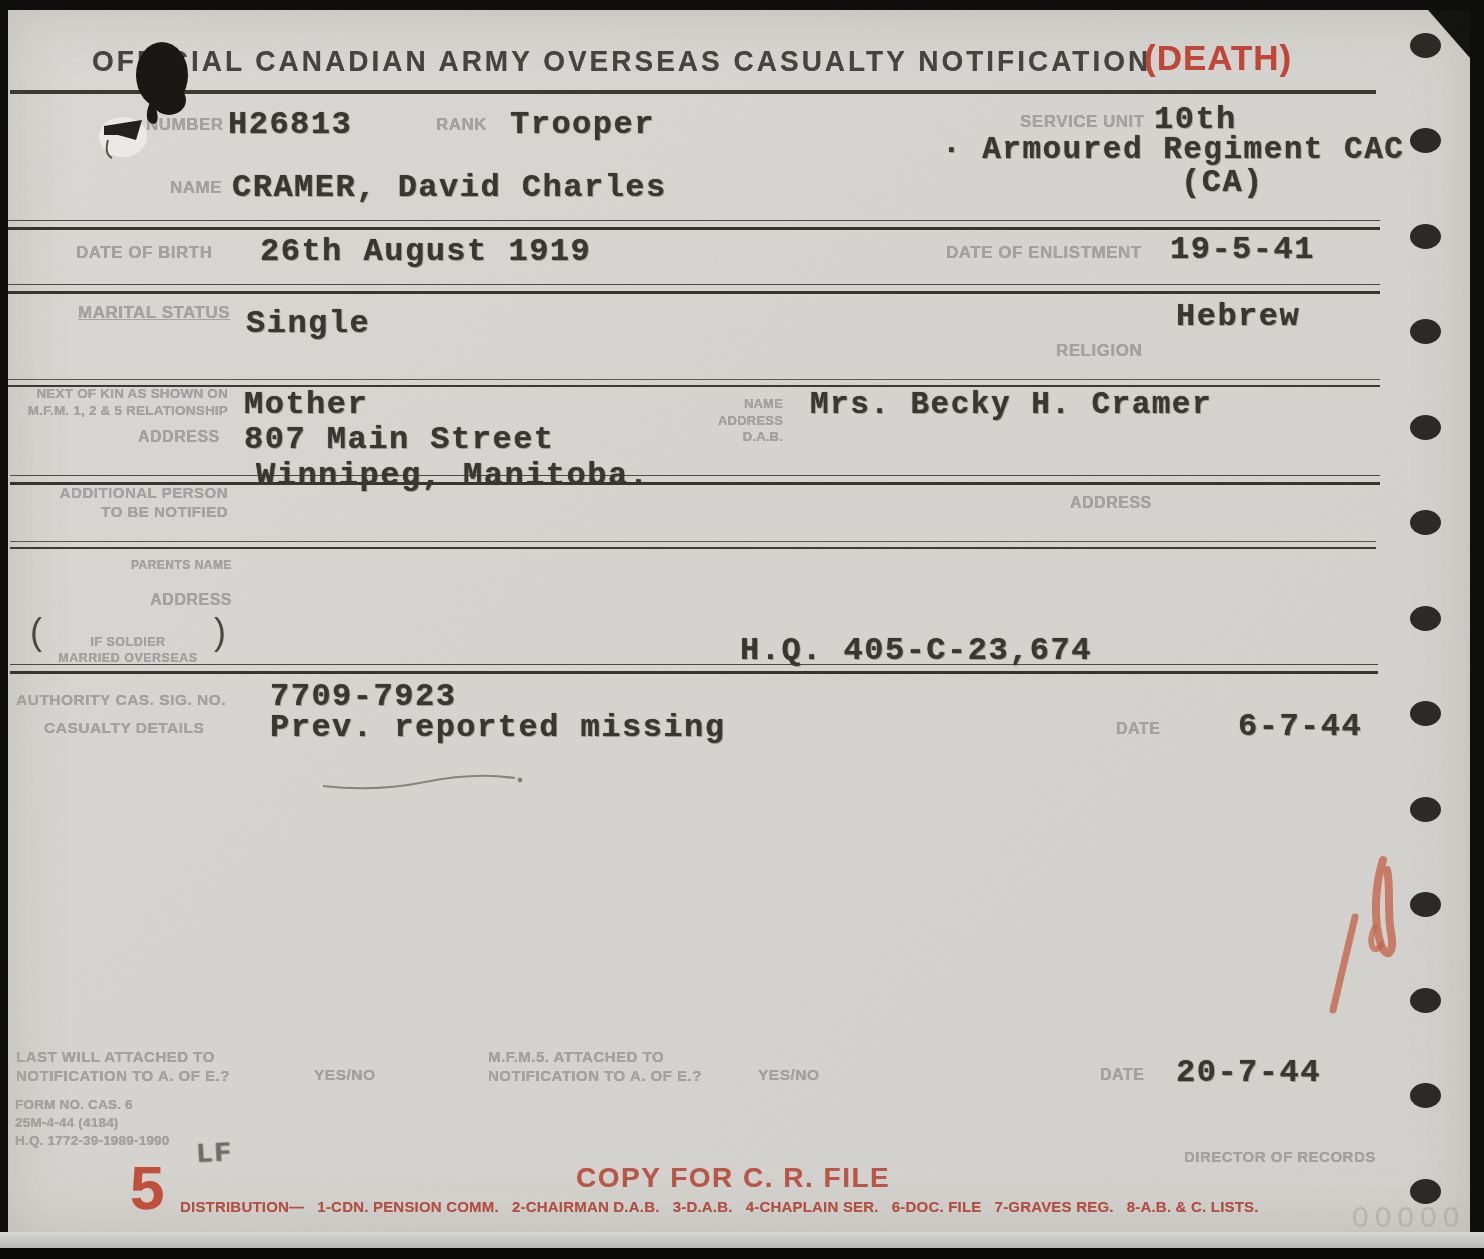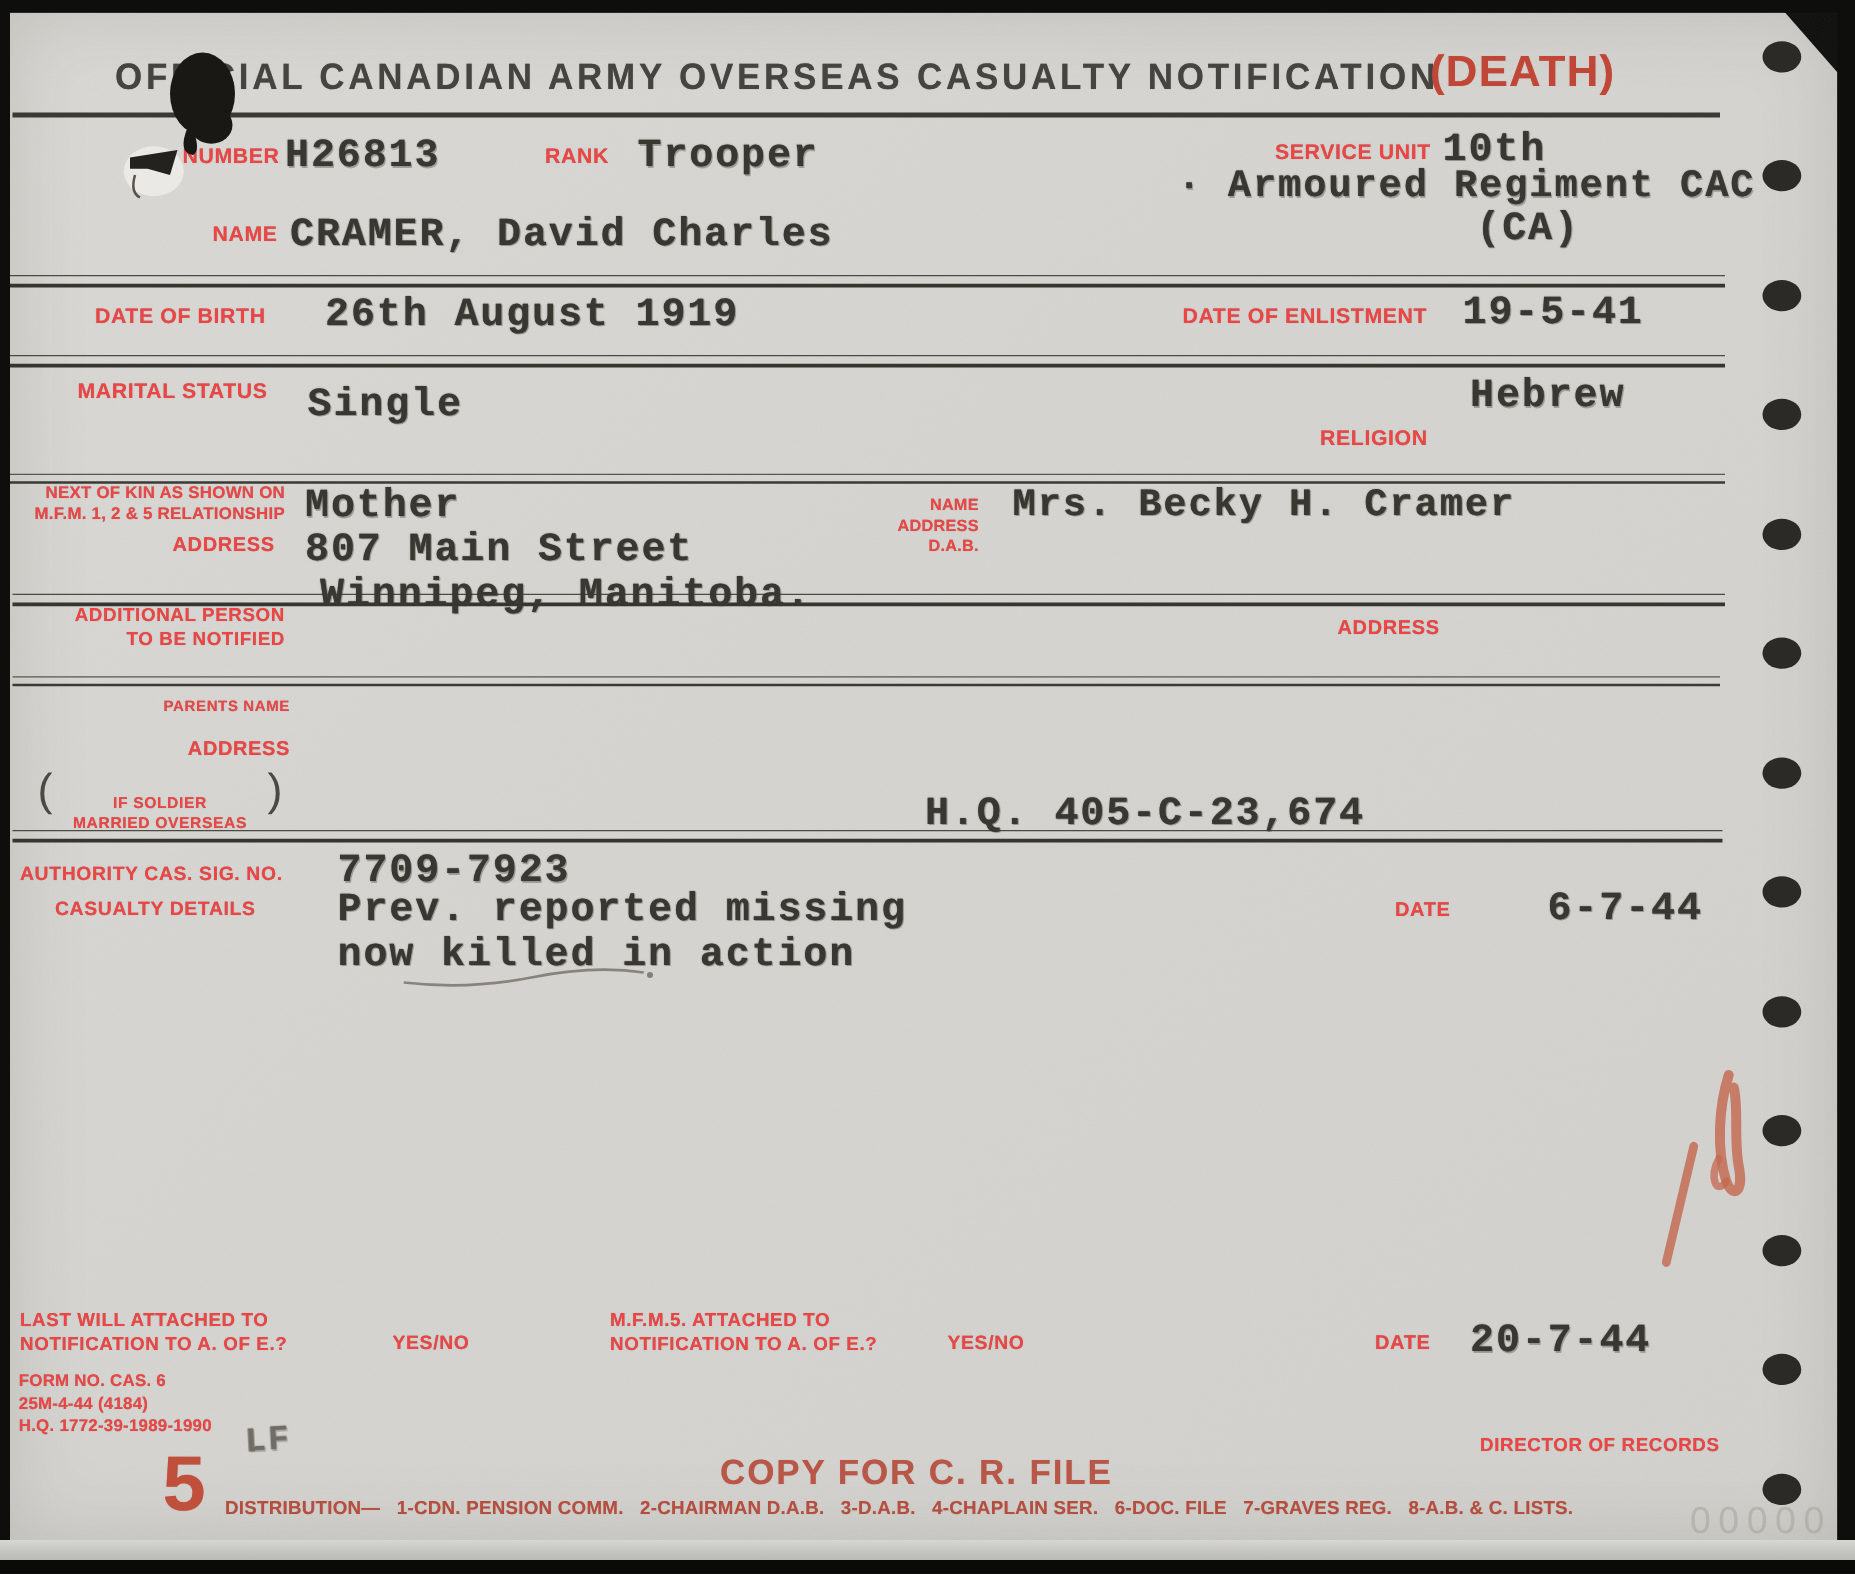--- a/index.html
+++ b/index.html
@@ -8,21 +8,21 @@
   .paper{position:absolute;left:8px;top:10px;width:1462px;height:1222px;
          background:linear-gradient(135deg,#d9d8d4 0%,#d5d4d0 45%,#d2d1cd 100%);
          clip-path:polygon(0 0,1420px 0,1462px 48px,1462px 1222px,0 1222px);
          box-shadow:inset 0 0 60px rgba(110,108,100,.22);}
   .texture{position:absolute;left:8px;top:10px;width:1462px;height:1222px;opacity:.45;pointer-events:none;}
   .band-gray{position:absolute;left:0;top:1232px;width:1484px;height:16px;
              background:linear-gradient(#d6d6d3,#b9b9b6);}
   .band-black{position:absolute;left:0;top:1248px;width:1484px;height:11px;background:#0a0a08;}
   .abs{position:absolute;}
   
-  .lbl{position:absolute;font-weight:700;color:#ef4444;letter-spacing:.5px;
+  .lbl{position:absolute;font-weight:700;color:#a3a3a3;letter-spacing:.5px;
        text-shadow:0 0 .6px rgba(70,68,62,.55);white-space:nowrap;}
   .lbl-r{text-align:right;}
   
   .typed{position:absolute;font-family:"Liberation Mono","DejaVu Sans Mono",monospace;
          font-weight:700;color:#383731;font-size:32px;letter-spacing:1.5px;white-space:nowrap;
          text-shadow:0 0 1px rgba(50,48,42,.75),1px 1px .5px rgba(70,68,60,.35);
          filter:blur(.25px);}
   
   .red{color:#b8523f;text-shadow:0 0 .6px rgba(178,76,58,.5);}
   
@@ -71,21 +71,21 @@
   <div class="typed" style="left:1154px;top:101px;">10th</div>
   <div class="typed" style="left:942px;top:132px;font-size:31px;">· Armoured Regiment CAC</div>
   <div class="typed" style="left:1181px;top:164px;">(CA)</div>
   <div class="lbl" style="left:170px;top:178px;font-size:17px;">NAME</div>
   <div class="typed" style="left:232px;top:169px;">CRAMER, David Charles</div>
 
   <div class="lbl" style="left:76px;top:243px;font-size:17px;">DATE OF BIRTH</div>
   <div class="typed" style="left:260px;top:233px;">26th August 1919</div>
   <div class="lbl" style="left:946px;top:243px;font-size:17px;">DATE OF ENLISTMENT</div>
   <div class="typed" style="left:1170px;top:231px;">19-5-41</div>
-  <div class="lbl" style="left:62px;top:303px;font-size:17px;">MARITAL STATUS</div>
+  <div class="lbl" style="left:78px;top:303px;font-size:17px;text-decoration:underline;">MARITAL STATUS</div>
   <div class="typed" style="left:246px;top:305px;">Single</div>
   <div class="lbl" style="left:1056px;top:301px;font-size:17px;margin-top:40px;">RELIGION</div>
   <div class="typed" style="left:1176px;top:298px;">Hebrew</div>
 
   <div class="lbl lbl-r" style="left:18px;top:385px;width:210px;font-size:13.5px;line-height:17px;letter-spacing:.2px;">
     <div>NEXT OF KIN AS SHOWN ON</div>
     <div>M.F.M. 1, 2 &amp; 5 RELATIONSHIP</div>
   </div>
   <div class="typed" style="left:244px;top:386px;">Mother</div>
   <div class="lbl" style="left:138px;top:428px;font-size:16px;">ADDRESS</div>
@@ -113,21 +113,20 @@
       <span style="display:block;">MARRIED OVERSEAS</span>
     </span>
     <span class="paren">)</span>
   </div>
 
   <div class="lbl" style="left:16px;top:691px;font-size:15.5px;">AUTHORITY CAS. SIG. NO.</div>
   <div class="typed" style="left:270px;top:678px;">7709-7923</div>
   <div class="typed" style="left:740px;top:632px;">H.Q. 405-C-23,674</div>
   <div class="lbl" style="left:44px;top:719px;font-size:15.5px;">CASUALTY DETAILS</div>
   <div class="typed" style="left:270px;top:709px;">Prev. reported missing</div>
-  <div class="typed" style="left:270px;top:745px;">now killed in action</div>
   <div class="lbl" style="left:1116px;top:720px;font-size:16px;">DATE</div>
   <div class="typed" style="left:1238px;top:708px;">6-7-44</div>
   <svg class="abs" style="left:315px;top:770px;" width="215" height="25">
     <path d="M8,16 Q60,22 110,12 T200,8" fill="none" stroke="#6e6a60" stroke-width="2.2" opacity=".75"></path>
     <circle cx="205" cy="10" r="2.4" fill="#6e6a60" opacity=".8"></circle>
   </svg>
 
   <div class="lbl" style="left:16px;top:1048px;font-size:15px;line-height:18.5px;">
     <div>LAST WILL ATTACHED TO</div>
     <div>NOTIFICATION TO A. OF E.?</div>

